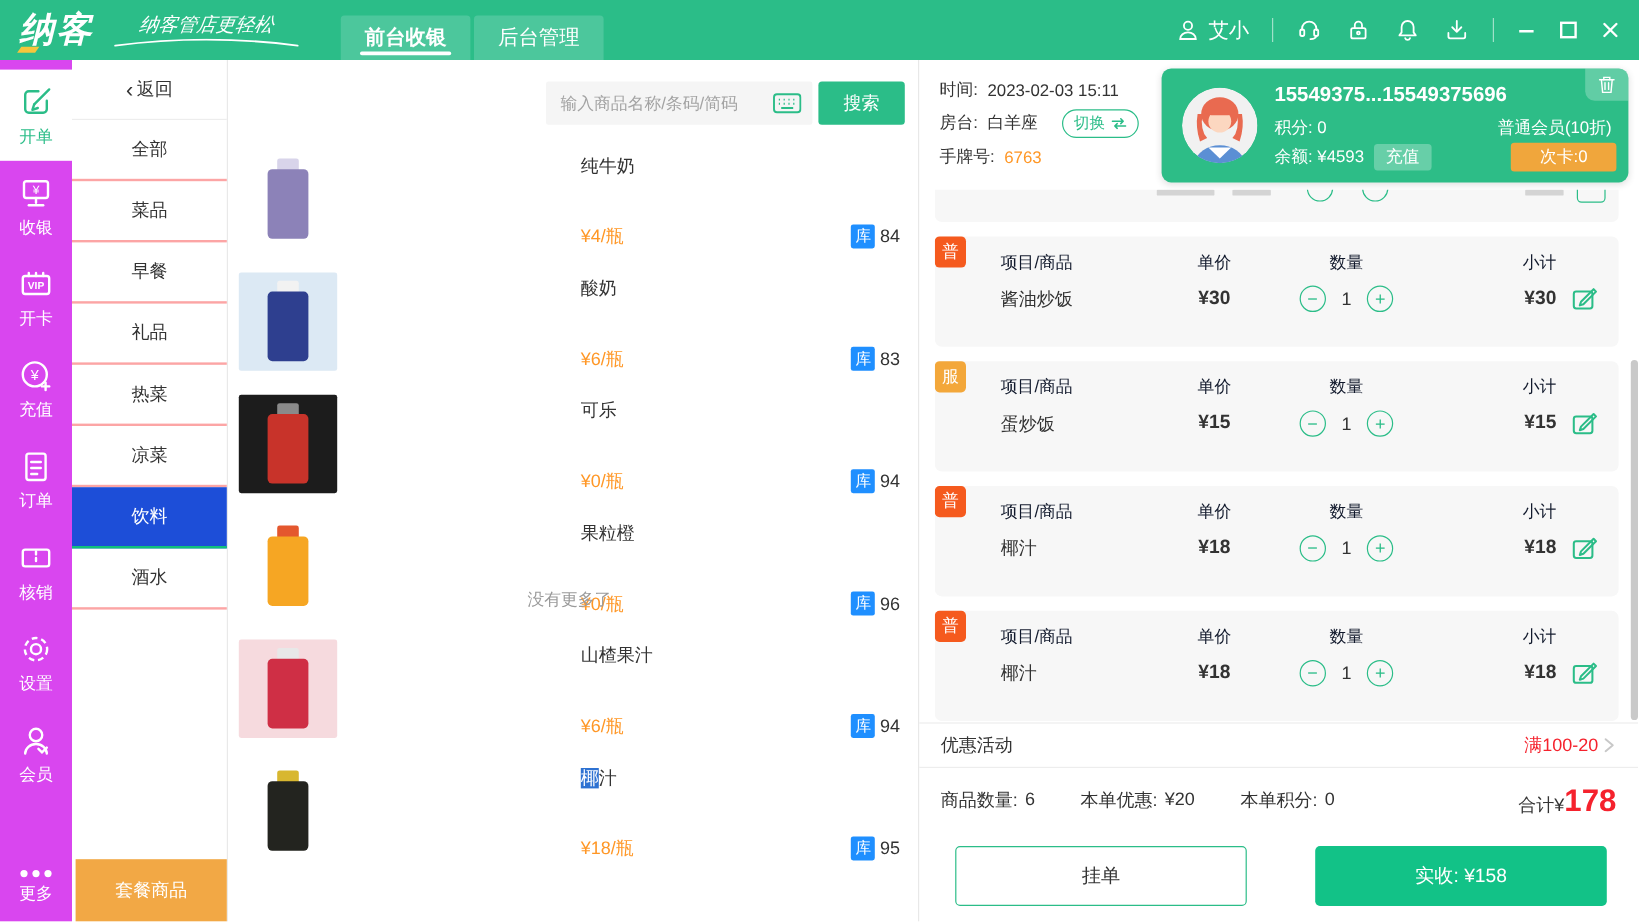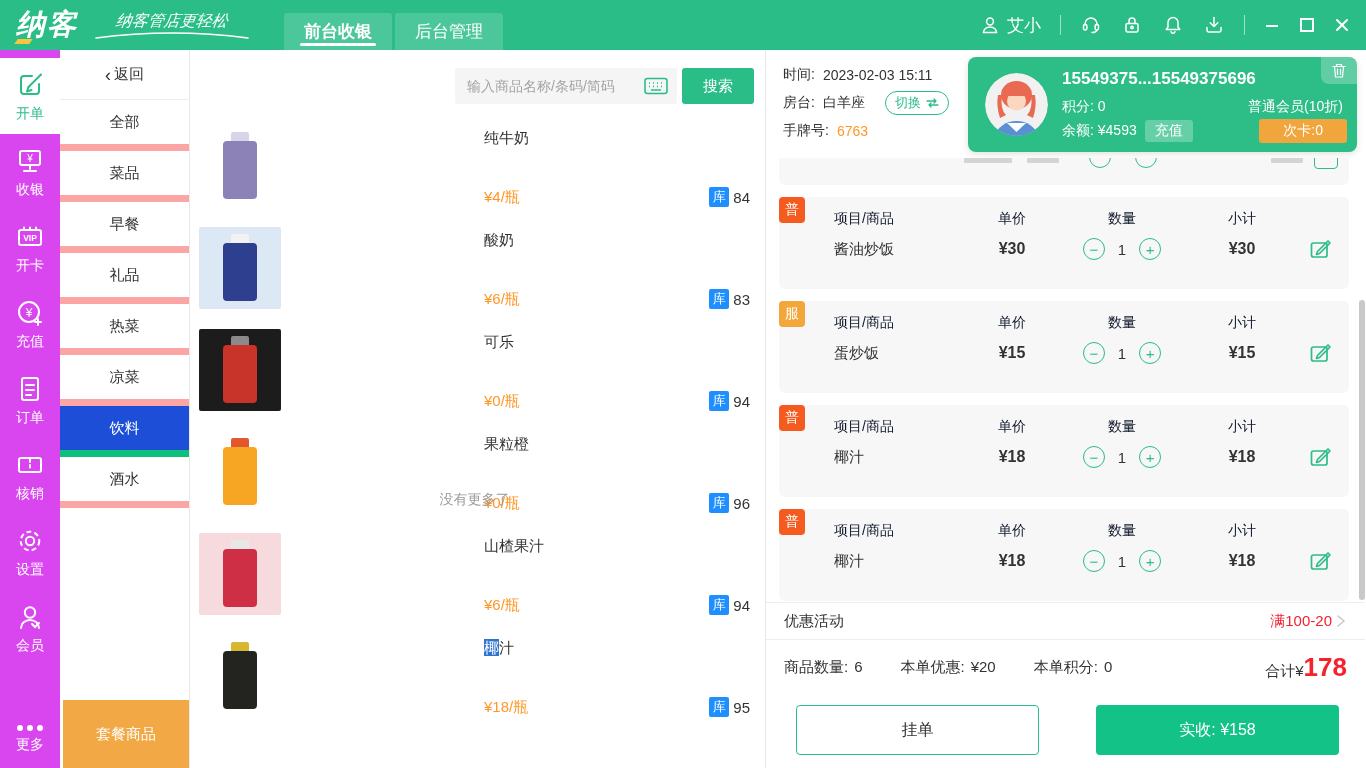--- a/index.html
+++ b/index.html
@@ -28,23 +28,23 @@
   .nav-item span { font-size:14px; }
   .nav-item.active { background:#fff; color:#2bbd88; }
   .nav-item.more { margin-top:auto; height:58px; }
   .dots { display:flex; gap:4px; }
   .dots b { width:6px; height:6px; border-radius:50%; background:#fff; }
 
   
   .catpanel { position:absolute; top:50px; left:60px; width:130px; height:718px; background:#fff; border-right:1px solid #e9e9e9; z-index:10; }
   .back-row { height:50px; display:flex; align-items:center; justify-content:center; gap:3px; font-size:15px; color:#333; border-bottom:1px solid #ededed; cursor:pointer; }
   .back-chev { font-size:18px; color:#333; line-height:1; }
-  .cat-item { height:51px; display:flex; align-items:center; justify-content:center; font-size:15px; color:#333; border-bottom:7px solid #fca5a5; cursor:pointer; }
+  .cat-item { height:51px; display:flex; align-items:center; justify-content:center; font-size:15px; color:#333; border-bottom:2px solid #fca5a5; cursor:pointer; }
   .cat-item.active { background:#1d4ed8; color:#fff; border-color:#0fc07c; }
-  .combo-btn { position:absolute; bottom:0; left:3px; right:0; height:68px; background:#f2a845; color:#fff; font-size:15px; display:flex; align-items:center; justify-content:center; cursor:pointer; border:none; }
+  .combo-btn { position:absolute; bottom:0; left:3px; right:0; height:52px; background:#f2a845; color:#fff; font-size:15px; display:flex; align-items:center; justify-content:center; cursor:pointer; border:none; }
 
   
   .main { position:absolute; top:50px; left:190px; width:575px; height:718px; background:#fff; }
   .search-row { position:absolute; top:18px; left:0; right:0; height:36px; }
   .search-input { position:absolute; left:265px; width:222px; height:36px; background:#f5f5f5; border:none; border-radius:2px; padding:0 38px 0 12px; font-size:14px; color:#333; font-family:inherit; }
   .search-input::placeholder { color:#a3a3a3; }
   .kbd-icon { position:absolute; left:454px; top:9px; cursor:pointer; }
   .search-btn { position:absolute; left:492px; width:72px; height:36px; background:#2bbd88; color:#fff; border:none; border-radius:3px; font-size:15px; cursor:pointer; font-family:inherit; }
   .grid { position:absolute; top:75px; left:9px; display:grid; grid-template-columns:266px 266px; gap:20px 19px; }
   .grid > div { display:contents; }
@@ -83,21 +83,21 @@
   .orderlist { position:absolute; top:108px; left:13px; width:570px; height:443px; overflow:hidden; }
   .orow { position:relative; background:#f7f7f7; border-radius:6px; height:92px; margin-bottom:12px; }
   .orow.partial { height:27px; border-radius:0 0 6px 6px; overflow:hidden; margin-bottom:12px; }
   .badge { position:absolute; top:0; left:0; width:26px; height:26px; border-radius:4px; color:#fff; font-size:14px; display:flex; align-items:center; justify-content:center; }
   .ogrid { display:grid; grid-template-columns:1fr 90px 130px 110px 46px; align-items:center; padding-right:6px; }
   .ohead { padding-top:13px; color:#0f172a; font-size:14px; }
   .odata { margin-top:9px; color:#333; font-size:15px; }
   .c-name { padding-left:55px; }
   .c-price { text-align:center; }
   .c-qty { display:flex; justify-content:center; }
-  .c-sub { text-align:center; }
+  .c-sub { text-align:right; }
   .c-edit { display:flex; justify-content:center; }
   .odata .c-price, .odata .c-sub { font-weight:bold; font-size:16px; }
   .stepper { display:flex; align-items:center; gap:13px; }
   .step-btn { width:22px; height:22px; border-radius:50%; border:1.5px solid #2bbd88; color:#2bbd88; display:flex; align-items:center; justify-content:center; font-size:15px; cursor:pointer; }
   .ghost-circle { position:absolute; top:-12px; width:22px; height:22px; border-radius:50%; border:1.5px solid #2bbd88; }
   .ghost-edit { position:absolute; top:-13px; width:24px; height:24px; border:1.5px solid #2bbd88; border-radius:4px; }
   .gbar { position:absolute; top:0; height:5px; background:#c4c4c4; border-radius:1px; opacity:.7; }
 
   .promo-row { position:absolute; top:552px; left:0; width:599px; height:38px; border-top:1px solid #ededed; border-bottom:1px solid #ededed; display:flex; align-items:center; padding:0 18px; font-size:15px; color:#333; }
   .promo-val { margin-left:auto; color:#f5222d; display:flex; align-items:center; gap:3px; cursor:pointer; }

